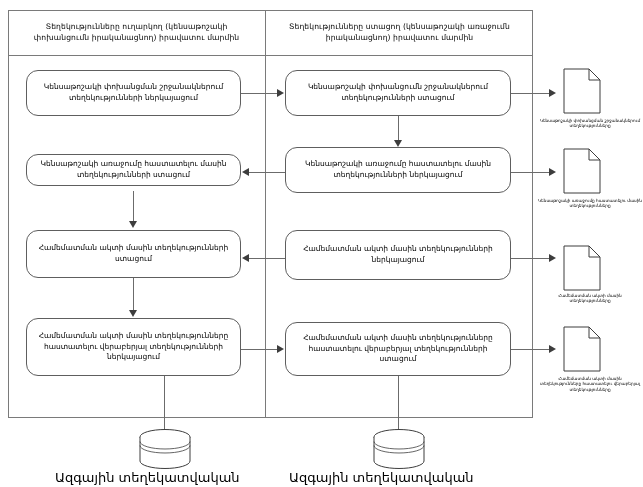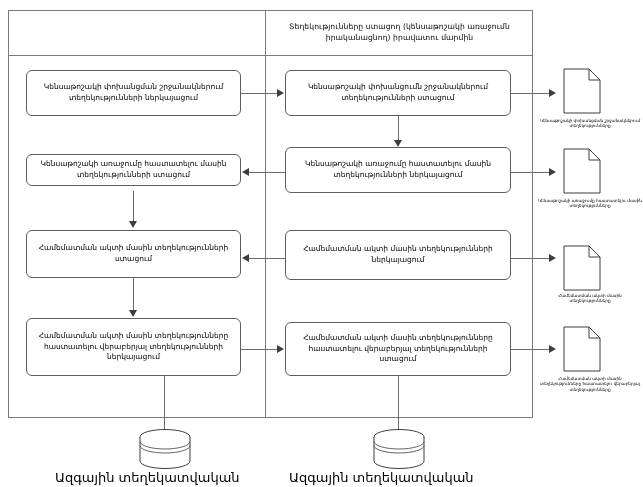--- a/index.html
+++ b/index.html
@@ -30,21 +30,21 @@
     text-align:center;line-height:1.35;
     font-size:7.6px;letter-spacing:.1px;
     padding:0 10px;box-sizing:border-box;
   }
   .lane-header.left{left:8px;width:257px;}
   .lane-header.right{left:266px;width:267px;}
 
   
   .pbox{
     position:absolute;box-sizing:border-box;
-    border:1px solid #5e5e5e;border-radius:6px;background:#fff;
+    border:1px solid #5e5e5e;border-radius:12px;background:#fff;
     display:flex;align-items:center;justify-content:center;
     text-align:center;line-height:1.45;
     font-size:7.5px;padding:3px 11px;
   }
 
   
   .hline{position:absolute;height:0;border-top:1px solid #6b6b6b;}
   .vline{position:absolute;width:0;border-left:1px solid #6b6b6b;}
   .arrow-r{
     position:absolute;width:0;height:0;
@@ -78,20 +78,21 @@
 </style>
 </head>
 <body>
 
 <div class="canvas">
 
   <div class="frame"></div>
   <div class="lane-divider"></div>
   <div class="header-divider"></div>
 
+  <div class="lane-header left">Տեղեկությունները ուղարկող (կենսաթոշակի փոխանցումն իրականացնող) իրավատու մարմին</div>
   <div class="lane-header right">Տեղեկությունները ստացող (կենսաթոշակի առաջումն իրականացնող) իրավատու մարմին</div>
 
   <div class="pbox" style="left:26px;top:70px;width:215px;height:46px;">Կենսաթոշակի փոխանցման շրջանակներում տեղեկությունների ներկայացում</div>
   <div class="pbox" style="left:285px;top:70px;width:226px;height:46px;">Կենսաթոշակի փոխանցումն շրջանակներում տեղեկությունների ստացում</div>
   <div class="hline" style="left:241px;top:93px;width:36px;"></div>
   <div class="arrow-r" style="left:277px;top:89px;"></div>
 
   <div class="vline" style="left:398px;top:116px;height:24px;"></div>
   <div class="arrow-d" style="left:394px;top:140px;"></div>
 

